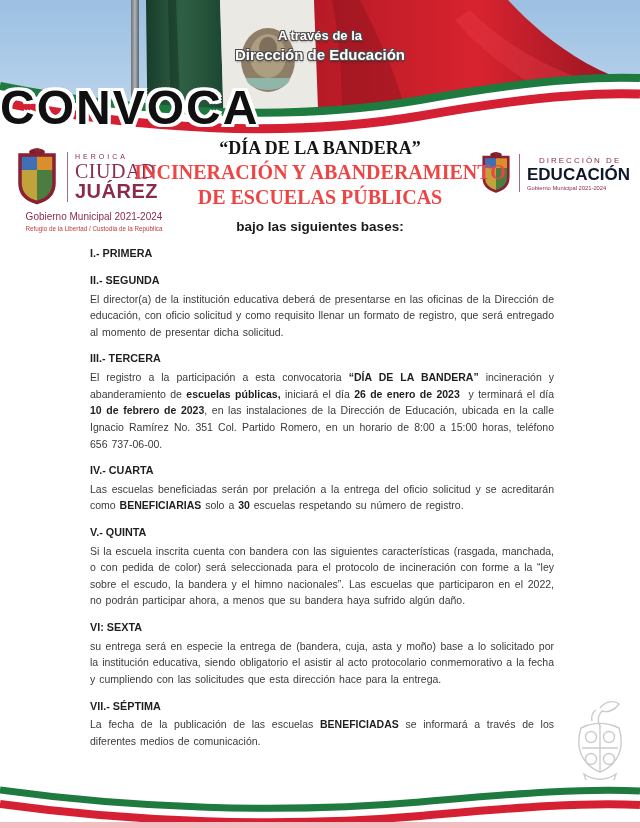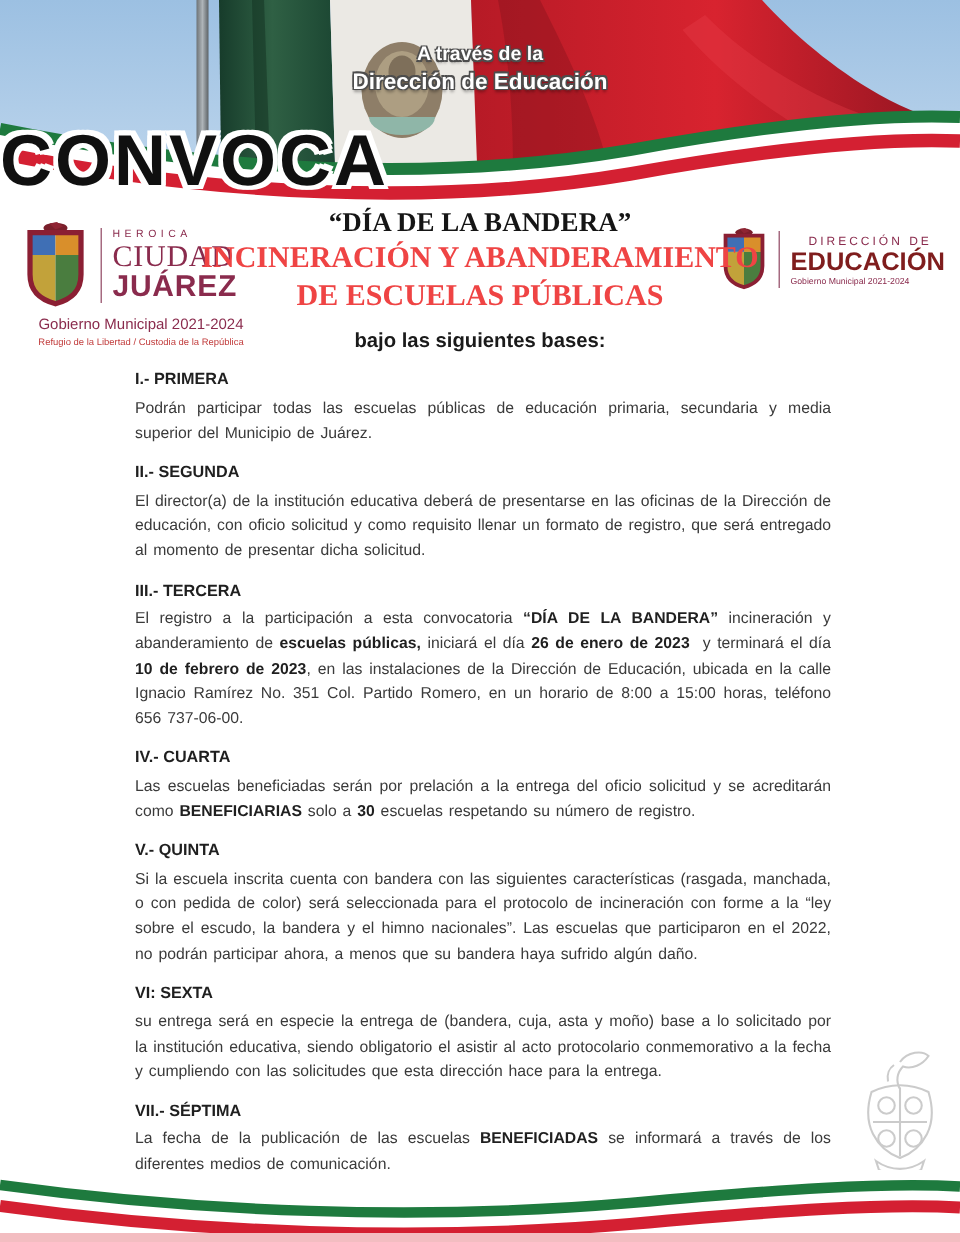--- a/index.html
+++ b/index.html
@@ -35,21 +35,21 @@
   .logo-left{position:absolute;top:148px;left:14px;width:160px;z-index:2;}
   .logo-row{display:flex;align-items:center;}
   .logo-divider{width:1px;background:#a56a80;margin:0 7px;}
   .lj-overline{font-size:7px;letter-spacing:3px;color:#8a2b4d;margin-bottom:2px;}
   .lj-city{font-size:20px;color:#8a2b4d;letter-spacing:.5px;line-height:.95;font-family:Liberation Serif, serif;}
   .lj-city2{font-size:20px;color:#8a2b4d;font-weight:bold;letter-spacing:.5px;line-height:1.05;}
   .lj-gov{font-size:10px;color:#8a2b4d;margin-top:5px;text-align:center;}
   .lj-motto{font-size:6.3px;color:#c13b3b;margin-top:3px;text-align:center;}
   .logo-right{position:absolute;top:152px;right:8px;width:152px;z-index:2;}
   .ed-overline{font-size:8px;letter-spacing:2px;color:#8a2b4d;margin-bottom:1px;padding-left:12px;}
-  .ed-name{font-size:17px;font-weight:bold;color:#7f1d1d;line-height:1;}
+  .ed-name{font-size:17px;font-weight:bold;color:#0f172a;line-height:1;}
   .ed-gov{font-size:5.8px;color:#8a2b4d;margin-top:2px;}
   
   .body{position:relative;z-index:2;padding:8px 86px 0 90px;}
   .section{margin-bottom:10px;}
   .section-heading{font-weight:bold;font-size:10.8px;color:#1f1f1f;margin-bottom:2px;line-height:1.55;}
   .section p{margin:0;font-size:10.5px;line-height:1.58;color:#3a3a3a;text-align:justify;word-spacing:1px;}
   .section p .b{font-weight:bold;color:#1f1f1f;}
   
   .watermark{position:absolute;right:12px;top:698px;z-index:1;opacity:.65;}
   .ribbon-bottom{position:absolute;bottom:0;left:0;width:640px;height:48px;z-index:1;}
@@ -169,21 +169,20 @@
     <div class="event-sub">INCINERACIÓN Y ABANDERAMIENTO</div>
     <div class="event-sub">DE ESCUELAS PÚBLICAS</div>
     <div class="date-block">
       <div class="date-line">bajo las siguientes bases:</div>
     </div>
   </div>
 
   <div class="body" id="sections">
       <div class="section">
         <div class="section-heading">I.- PRIMERA</div>
-        <p><span>Podrán participar todas las escuelas públicas de educación primaria, secundaria y media superior del Municipio de Juárez.</span></p>
       </div>
       <div class="section">
         <div class="section-heading">II.- SEGUNDA</div>
         <p><span>El director(a) de la institución educativa deberá de presentarse en las oficinas de la Dirección de educación, con oficio solicitud y como requisito llenar un formato de registro, que será entregado al momento de presentar dicha solicitud.</span></p>
       </div>
       <div class="section">
         <div class="section-heading">III.- TERCERA</div>
         <p><span>El registro a la participación a esta convocatoria </span><span class="b">“DÍA DE LA BANDERA”</span><span> incineración y abanderamiento de </span><span class="b">escuelas públicas,</span><span> iniciará el día </span><span class="b">26 de enero de 2023</span><span> &nbsp;y terminará el día </span><span class="b">10 de febrero de 2023</span><span>, en las instalaciones de la Dirección de Educación, ubicada en la calle Ignacio Ramírez No. 351 Col. Partido Romero, en un horario de 8:00 a 15:00 horas, teléfono 656 737-06-00.</span></p>
       </div>
       <div class="section">

